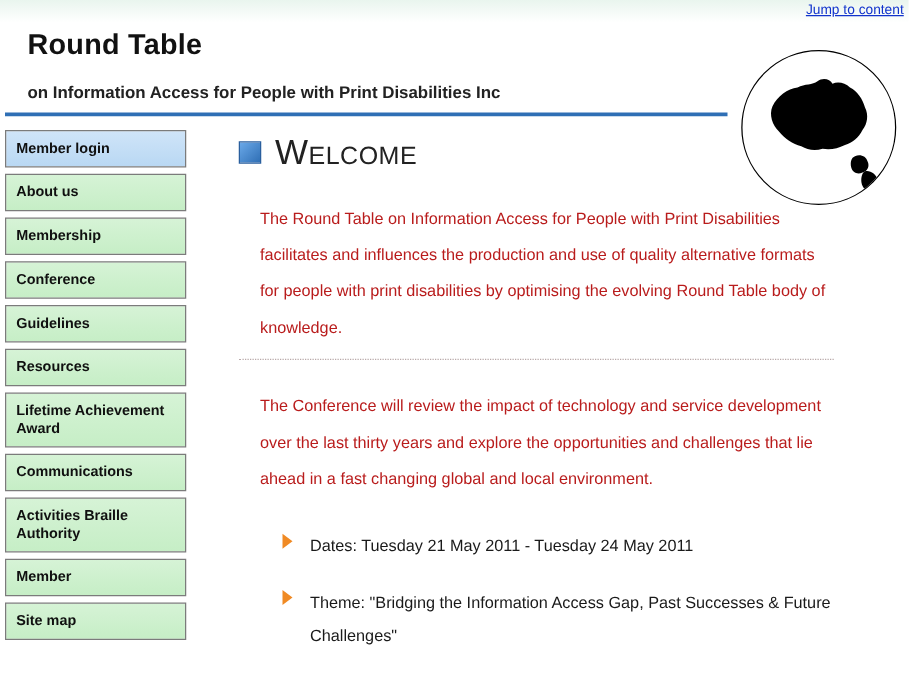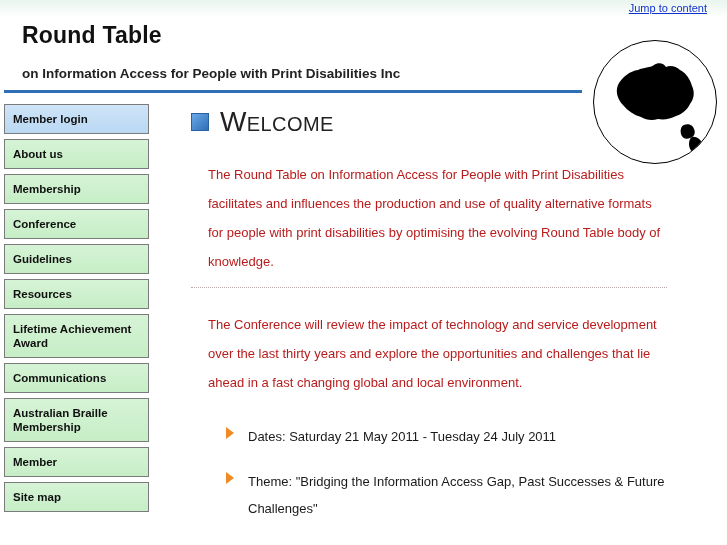--- a/index.html
+++ b/index.html
@@ -18,21 +18,21 @@
   }
 
   
   .skip-bar {
     height: 18px;
     background: linear-gradient(to bottom, #e9f5ee, #ffffff);
     position: relative;
   }
   .skip-link {
     position: absolute;
-    right: 20px;
+    right: 4px;
     top: 2px;
     font-size: 11px;
     color: #1133cc;
     text-decoration: underline;
     cursor: pointer;
   }
 
   
   .header {
     position: relative;
@@ -214,42 +214,42 @@
 
   <div class="sidebar">
     <div class="nav-item first">Member login</div>
     <div class="nav-item">About us</div>
     <div class="nav-item">Membership</div>
     <div class="nav-item">Conference</div>
     <div class="nav-item">Guidelines</div>
     <div class="nav-item">Resources</div>
     <div class="nav-item tall">Lifetime Achievement Award</div>
     <div class="nav-item">Communications</div>
-    <div class="nav-item">Australian Braille Membership</div>
+    <div class="nav-item">Activities Braille Authority</div>
     <div class="nav-item">Member</div>
     <div class="nav-item">Site map</div>
   </div>
 
   <div class="content">
 
     <div class="welcome-row">
       <span class="welcome-square"></span>
       <span class="welcome-title">Welcome</span>
     </div>
 
     <p class="body-para">The Round Table on Information Access for People with Print Disabilities facilitates and influences the production and use of quality alternative formats for people with print disabilities by optimising the evolving Round Table body of knowledge.</p>
 
     <div class="dotted-rule"></div>
 
     <p class="body-para">The Conference will review the impact of technology and service development over the last thirty years and explore the opportunities and challenges that lie ahead in a fast changing global and local environment.</p>
 
     <ul class="bullets">
       <li>
         <span class="bullet-arrow"></span>
-        <span>Dates: Saturday 21 May 2011 - Tuesday 24 July 2011</span>
+        <span>Dates: Tuesday 21 May 2011 - Tuesday 24 May 2011</span>
       </li>
       <li>
         <span class="bullet-arrow"></span>
         <span>Theme: "Bridging the Information Access Gap, Past Successes &amp; Future Challenges"</span>
       </li>
     </ul>
 
   </div>
 </div>
 

